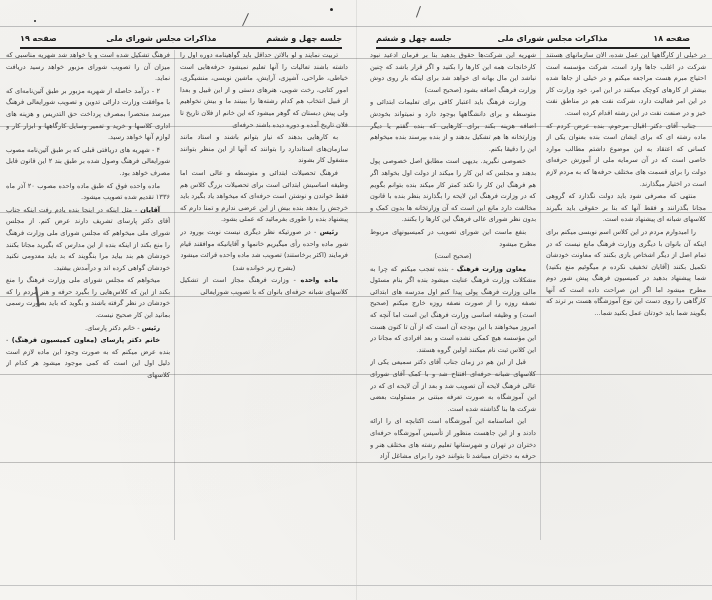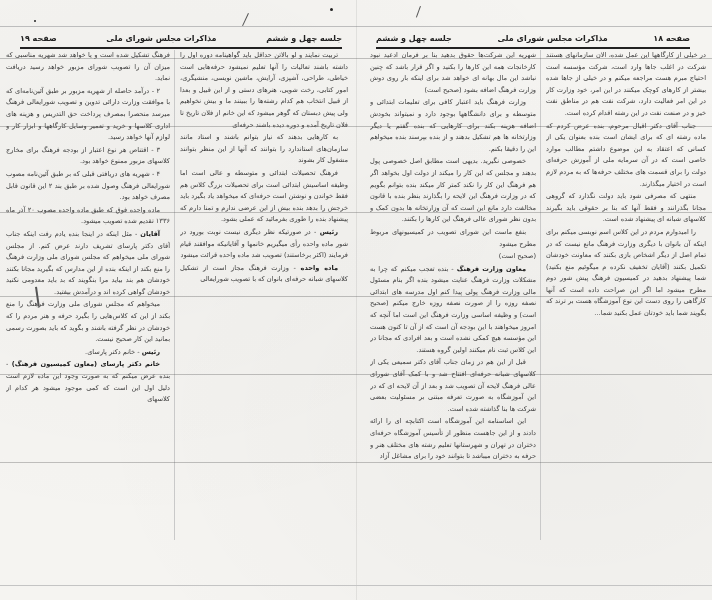--- a/index.html
+++ b/index.html
@@ -41,21 +41,21 @@
       direction: rtl; text-align: justify;
       font-size: 6.6px; line-height: 11.6px; color: #3a3a3a;
       overflow: hidden;
     }
     .page.left .col.c1 { left: 6px; width: 164px; }
     .page.left .col.c2 { left: 180px; width: 168px; }
     .page.right .col.c1 { left: 14px; width: 166px; }
     .page.right .col.c2 { left: 190px; width: 160px; }
     .col p { margin: 0 0 1px 0; }
     .col .speaker { font-weight: bold; color: #1a1a1a; }
-    .col .center { }
+    .col .center { text-align: center; }
     .col .indent { text-indent: 10px; }
     .divider {
       position: absolute; top: 50px; bottom: 60px; width: 0;
       border-left: 1px solid #c9c9c9;
     }
     .fold {
       position: absolute; left: 0; right: 0; height: 0;
       border-top: 1px solid rgba(90,90,90,0.35);
     }
     .bottom-rule {
@@ -87,29 +87,29 @@
     <span>جلسه چهل و ششم</span>
     <span>مذاکرات مجلس شورای ملی</span>
     <span>صفحه ۱۹</span>
   </div>
 
   <div class="col c2">
     <p class="indent">تربیت نمایند و لو بالاتن حداقل باید گواهینامه دوره اول را داشته باشند تعالیات را آنها تعلیم نمیشود حرفه‌هایی است خیاطی، طراحی، آشپزی، آرایش، ماشین نویسی، منشیگری، امور کتابی، رخت شویی، هنرهای دستی و از این قبیل و بعدا از قبیل انتخاب هم کدام رشته‌ها را ببینند ما و بیش نخواهیم ولی پیش دبستان که گوهر میشود که این خانم از فلان تاریخ تا فلان تاریخ آمده و دوره دیده باشند حرفه‌ای</p>
     <p class="indent">به کارهایی بدهند که نیاز بتوانم باشند و استاد مانند سازمان‌های استاندارد را بتوانند که آنها از این منظر بتوانند مشغول کار بشوند</p>
     <p class="indent">فرهنگ تحصیلات ابتدائی و متوسطه و عالی است اما وظیفه اساسیش ابتدائی است برای تحصیلات بزرگ کلاس هم فقط خواندن و نوشتن است حرفه‌ای که میخواهد یاد بگیرد باید خرجش را بدهد بنده بیش از این عرضی ندارم و تمنا دارم که پیشنهاد بنده را طوری بفرمائید که عملی بشود.</p>
     <p class="indent"><span class="speaker">رئیس</span> - <span>در صورتیکه نظر دیگری نیست نوبت بورود در شور ماده واحده رأی میگیریم خانمها و آقایانیکه موافقند قیام فرمایند (اکثر برخاستند) تصویب شد ماده واحده قرائت میشود</span></p>
+    <p class="center">(بشرح زیر خوانده شد)</p>
     <p class="indent"><span class="speaker">ماده واحده</span> - <span>وزارت فرهنگ مجاز است از تشکیل کلاسهای شبانه حرفه‌ای بانوان که با تصویب شورایعالی</span></p>
   </div>
 
   <div class="divider" style="left:174px"></div>
 
   <div class="col c1">
     <p>فرهنگ تشکیل شده است و یا خواهد شد شهریه مناسبی که میزان آن را تصویب شورای مزبور خواهد رسید دریافت نماید.</p>
     <p class="indent">۲ - درآمد حاصله از شهریه مزبور بر طبق آئین‌نامه‌ای که با موافقت وزارت دارائی تدوین و تصویب شورایعالی فرهنگ میرسد منحصرا بمصرف پرداخت حق التدریس و هزینه های اداری کلاسها و خرید و تعمیر وسایل کارگاهها و ابزار کار و لوازم آنها خواهد رسید.</p>
-    <p class="indent">۳ - اقتناص هر نوع اعتبار از بودجه فرهنگ برای مخارج کلاسهای مزبور ممنوع خواهد بود.</p>
     <p class="indent">۴ - شهریه های دریافتی قبلی که بر طبق آئین‌نامه مصوب شورایعالی فرهنگ وصول شده بر طبق بند ۲ این قانون قابل مصرف خواهد بود.</p>
     <p class="indent">ماده واحده فوق که طبق ماده واحده مصوب ۲۰ آذر ماه ۱۳۳۶ تقدیم شده تصویب میشود.</p>
     <p class="indent"><span class="speaker">آقایان</span> - <span>مثل اینکه در اینجا بنده یادم رفت اینکه جناب آقای دکتر پارسای تشریف دارند عرض کنم. از مجلس شورای ملی میخواهم که مجلس شورای ملی وزارت فرهنگ را منع بکند از اینکه بنده از این مدارس که بگیرید مجانا بکنند خودشان هم بند بیاید مرا بنگویند که بد باید معدومی نکنید خودشان گواهی کرده اند و درآمدش بیفتید.</span></p>
     <p class="indent">میخواهم که مجلس شورای ملی وزارت فرهنگ را منع بکند از این که کلاس‌هایی را بگیرد حرفه و هنر مردم را که خودشان در نظر گرفته باشند و بگوید که باید بصورت رسمی بمانید این کار صحیح نیست.</p>
     <p class="indent"><span class="speaker">رئیس</span> - <span>خانم دکتر پارسای.</span></p>
     <p class="indent"><span class="speaker">خانم دکتر پارسای (معاون کمیسیون فرهنگ)</span> - <span>بنده عرض میکنم که به صورت وجود این ماده لازم است دلیل اول این است که کمی موجود میشود هر کدام از کلاسهای</span></p>
   </div>
 
   <div class="bottom-rule"></div>
 </section>

